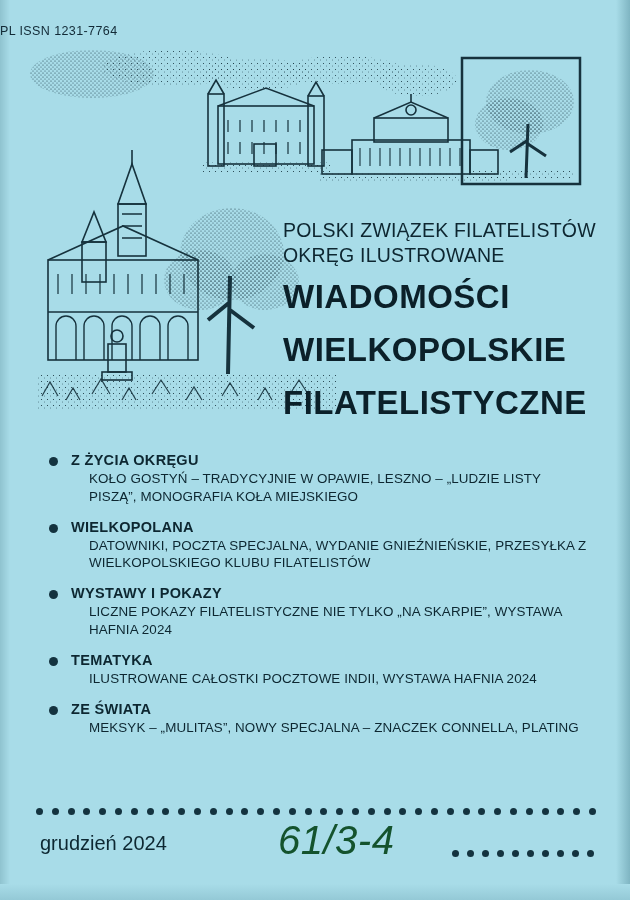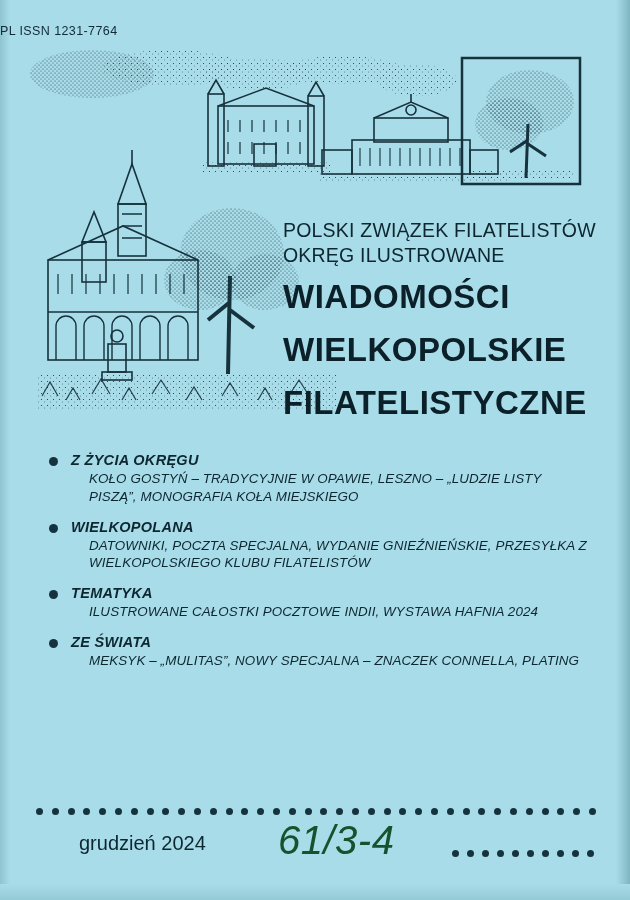--- a/index.html
+++ b/index.html
@@ -84,21 +84,20 @@
   .contents {
     position: absolute;
     left: 47px;
     top: 452px;
     width: 545px;
   }
   .entry {
     position: relative;
     margin-bottom: 13px;
     padding-left: 24px;
-    font-style: italic;
   }
   .bullet {
     position: absolute;
     left: 2px;
     top: 5px;
     width: 9px;
     height: 9px;
     border-radius: 50%;
     background: #14333f;
   }
@@ -138,21 +137,20 @@
     top: 826px;
     width: 630px;
     height: 50px;
   }
   .date {
     position: absolute;
     left: 40px;
     top: 6px;
     font-size: 20px;
     color: #0d2731;
-    margin-left: 39px;
   }
   .issue {
     position: absolute;
     left: 278px;
     top: -8px;
     font-size: 40px;
     color: #14532d;
     letter-spacing: 0.5px;
     font-style: italic;
   }
@@ -303,20 +301,25 @@
       <div class="entry-title">Z ŻYCIA OKRĘGU</div>
       <div class="entry-desc">KOŁO GOSTYŃ – TRADYCYJNIE W  OPAWIE, LESZNO – „LUDZIE LISTY PISZĄ”, MONOGRAFIA KOŁA MIEJSKIEGO</div>
     </div>
 
     <div class="entry">
       <span class="bullet"></span>
       <div class="entry-title">WIELKOPOLANA</div>
       <div class="entry-desc">DATOWNIKI, POCZTA SPECJALNA, WYDANIE GNIEŹNIEŃSKIE, PRZESYŁKA Z WIELKOPOLSKIEGO KLUBU FILATELISTÓW</div>
     </div>
 
+    <div class="entry">
+      <span class="bullet"></span>
+      <div class="entry-title">WYSTAWY I POKAZY</div>
+      <div class="entry-desc">LICZNE POKAZY FILATELISTYCZNE NIE TYLKO „NA SKARPIE”, WYSTAWA HAFNIA 2024</div>
+    </div>
 
     <div class="entry">
       <span class="bullet"></span>
       <div class="entry-title">TEMATYKA</div>
       <div class="entry-desc">ILUSTROWANE CAŁOSTKI POCZTOWE INDII, WYSTAWA HAFNIA 2024</div>
     </div>
 
     <div class="entry">
       <span class="bullet"></span>
       <div class="entry-title">ZE ŚWIATA</div>

